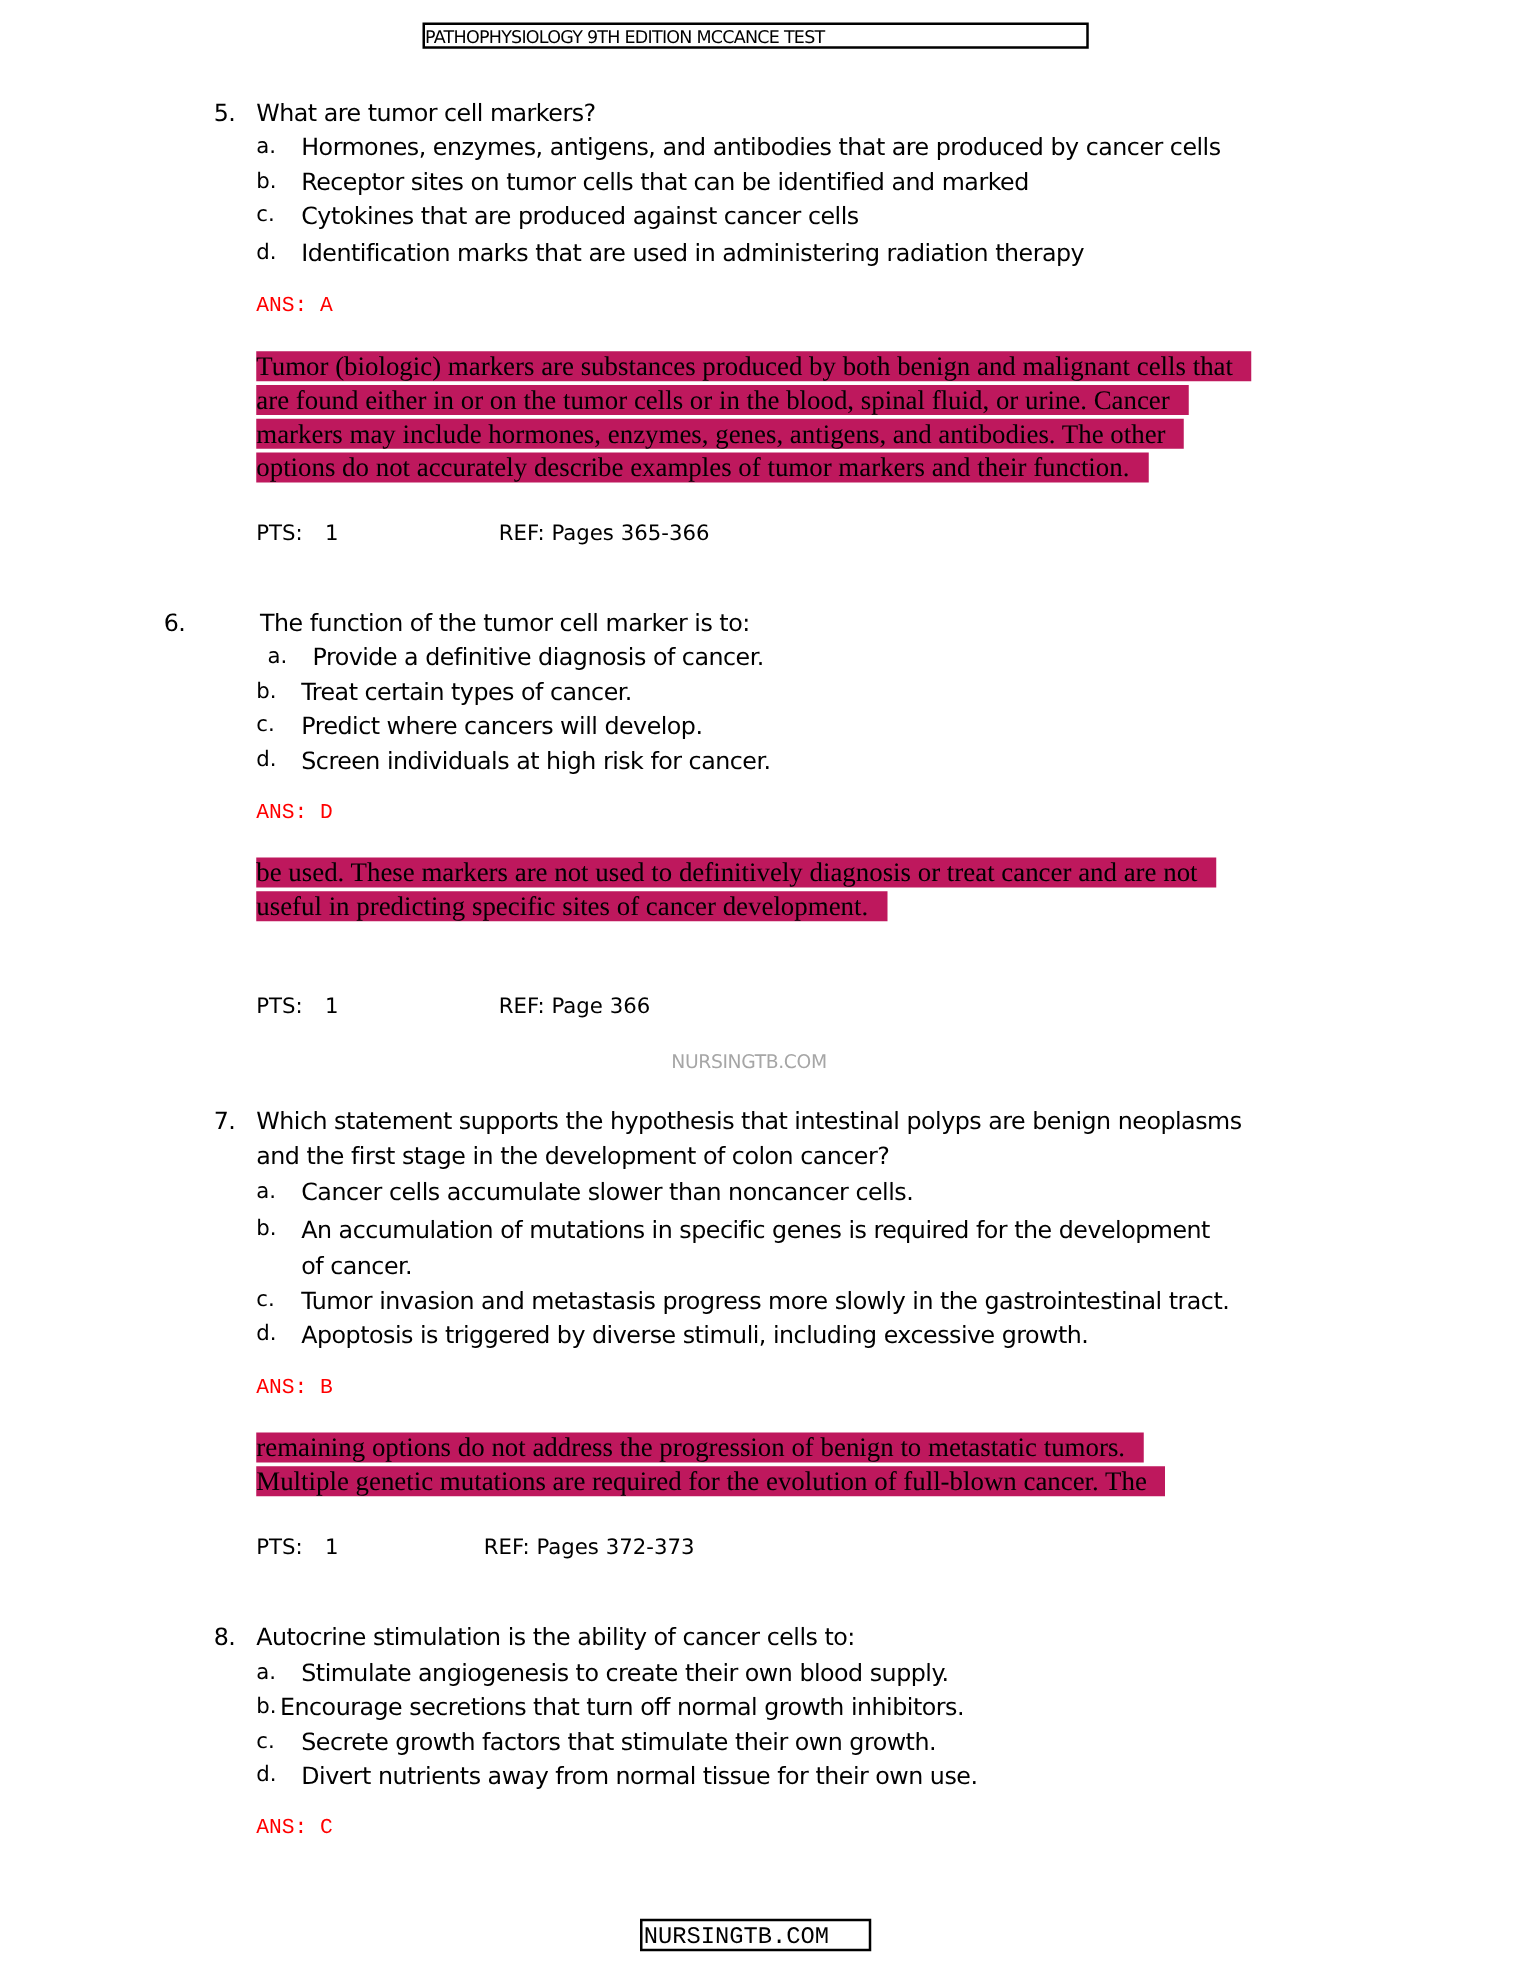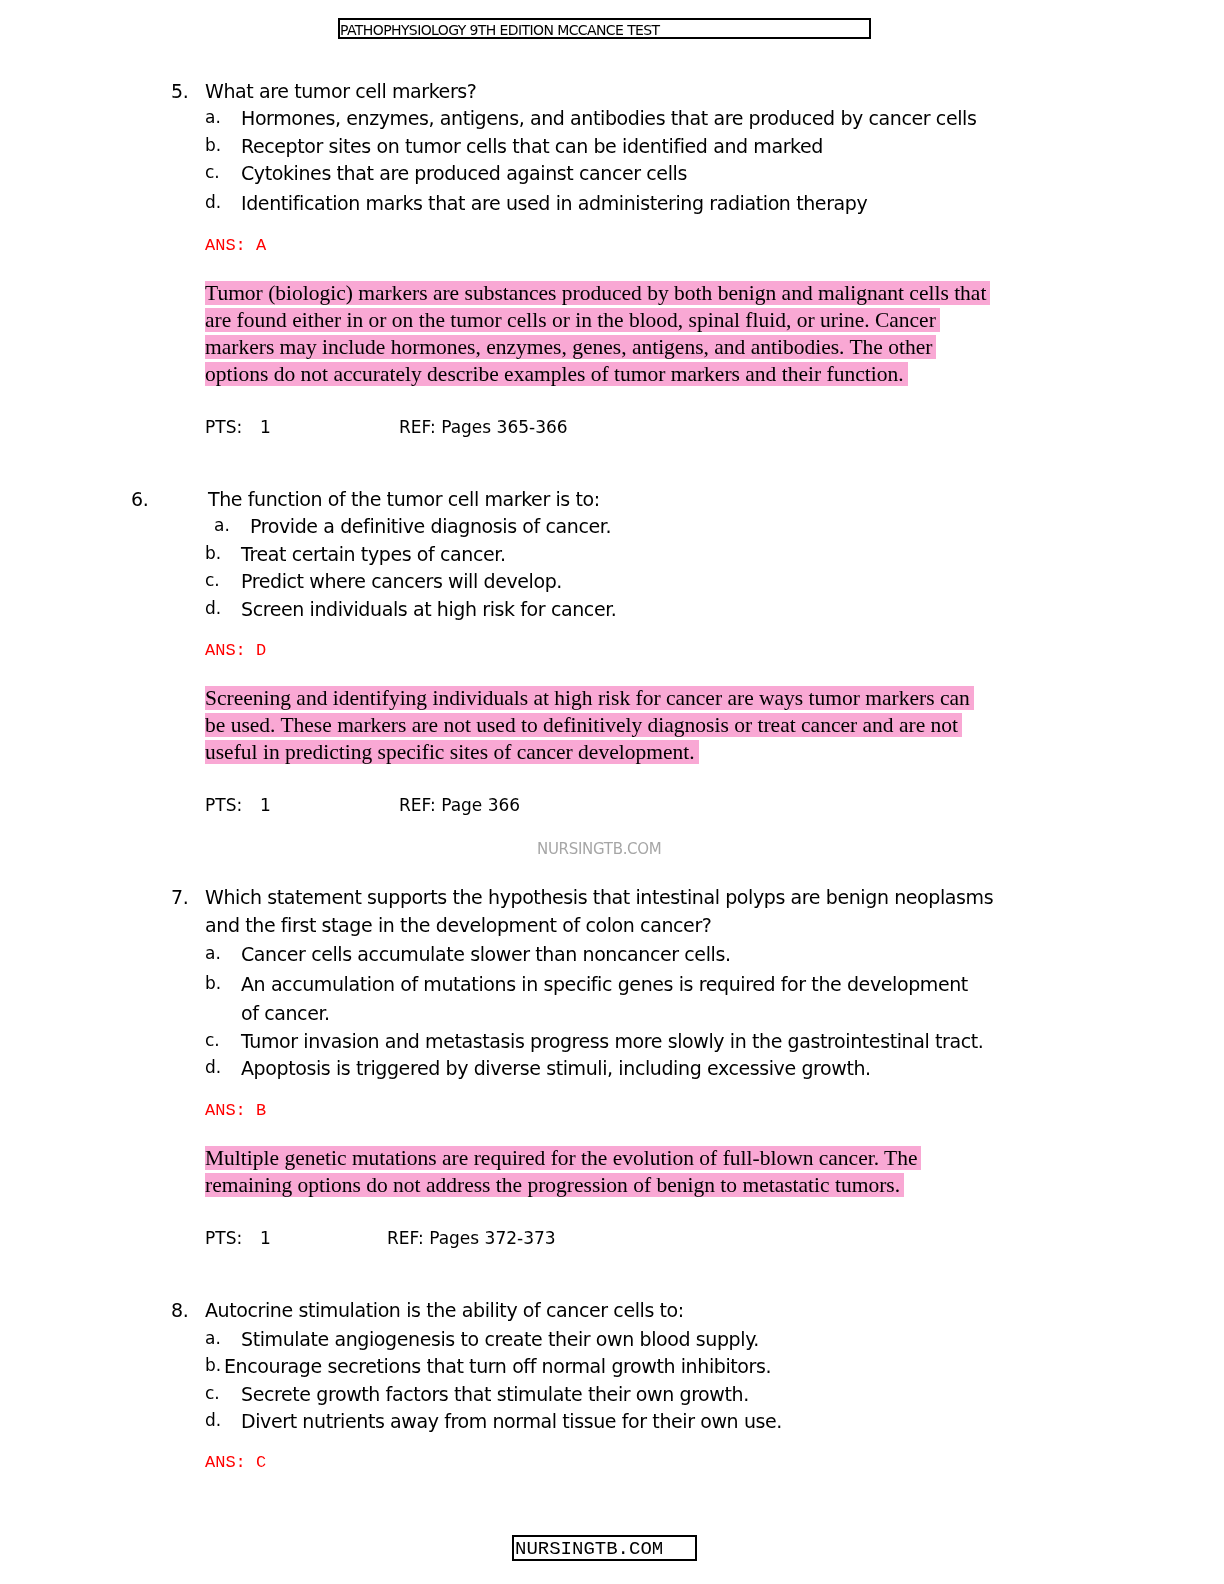--- a/index.html
+++ b/index.html
@@ -6,21 +6,21 @@
   body { width: 1224px; height: 1584px; position: relative; overflow: hidden; font-family: "Liberation Sans", sans-serif; color: #000; }
   .abs { position: absolute; white-space: nowrap; }
   .header-box { position: absolute; left: 338px; top: 18px; width: 533px; height: 21px; border: 2px solid #000; box-sizing: border-box; }
   .header-text { position: absolute; left: 340px; top: 21px; font-family: "DejaVu Sans", sans-serif; font-size: 14px; letter-spacing: -0.6px; line-height: 18px; }
   .qtext { font-family: "DejaVu Sans", sans-serif; font-size: 19px; line-height: 22px; letter-spacing: -0.4px; }
   .opt-letter { font-family: "DejaVu Sans", sans-serif; font-size: 17px; line-height: 22px; }
   .ans { font-family: Liberation Mono, monospace; font-size: 17px; color: #ff0000; line-height: 22px; }
   .meta { font-family: "DejaVu Sans", sans-serif; font-size: 17px; line-height: 22px; }
   .rationale { position: absolute; left: 205px; font-family: "Liberation Serif", serif; font-size: 21.5px; line-height: 27px; }
   .rline { display: block; white-space: nowrap; }
-  .rline span { background: #f9a8d4; padding-right: 4px; }
+  .rline span { background: #be185d; padding-right: 15px; }
   .watermark { position: absolute; left: 537px; top: 840px; font-family: "DejaVu Sans", sans-serif; font-size: 15px; color: #a6a6a6; letter-spacing: -0.3px; }
   .footer-box { position: absolute; left: 512px; top: 1535px; width: 185px; height: 26px; border: 2px solid #000; box-sizing: border-box; }
   .footer-text { position: absolute; left: 515px; top: 1539px; font-family: "Liberation Mono", monospace; font-size: 19px; line-height: 20px; }
 </style>
 </head>
 <body>
 
 <div class="header-box"></div>
 <div class="header-text">PATHOPHYSIOLOGY 9TH EDITION MCCANCE TEST</div>
 
@@ -60,21 +60,20 @@
   <div class="abs opt-letter" style="left:205px; top:542px;">b.</div>
   <div class="abs qtext" style="left:241px; top:543px;">Treat certain types of cancer.</div>
   <div class="abs opt-letter" style="left:205px; top:569px;">c.</div>
   <div class="abs qtext" style="left:241px; top:570px;">Predict where cancers will develop.</div>
   <div class="abs opt-letter" style="left:205px; top:597px;">d.</div>
   <div class="abs qtext" style="left:241px; top:598px;">Screen individuals at high risk for cancer.</div>
 
   <div class="abs ans" style="left:205px; top:640px;">ANS: D</div>
 
   <div class="rationale" style="top:685px;">
-    <span class="rline"><span>Screening and identifying individuals at high risk for cancer are ways tumor markers can</span></span>
     <span class="rline"><span>be used. These markers are not used to definitively diagnosis or treat cancer and are not</span></span>
     <span class="rline"><span>useful in predicting specific sites of cancer development.</span></span>
   </div>
 
   <div class="abs meta" style="left:205px; top:794px;">PTS:</div>
   <div class="abs meta" style="left:260px; top:794px;">1</div>
   <div class="abs meta" style="left:399px; top:794px;">REF: Page 366</div>
 </div>
 
 <div class="watermark">NURSINGTB.COM</div>
@@ -90,22 +89,22 @@
   <div class="abs qtext" style="left:241px; top:973px;">An accumulation of mutations in specific genes is required for the development</div>
   <div class="abs qtext" style="left:241px; top:1002px;">of cancer.</div>
   <div class="abs opt-letter" style="left:205px; top:1029px;">c.</div>
   <div class="abs qtext" style="left:241px; top:1030px;">Tumor invasion and metastasis progress more slowly in the gastrointestinal tract.</div>
   <div class="abs opt-letter" style="left:205px; top:1056px;">d.</div>
   <div class="abs qtext" style="left:241px; top:1057px;">Apoptosis is triggered by diverse stimuli, including excessive growth.</div>
 
   <div class="abs ans" style="left:205px; top:1100px;">ANS: B</div>
 
   <div class="rationale" style="top:1145px;">
+    <span class="rline"><span>remaining options do not address the progression of benign to metastatic tumors.</span></span>
     <span class="rline"><span>Multiple genetic mutations are required for the evolution of full-blown cancer. The</span></span>
-    <span class="rline"><span>remaining options do not address the progression of benign to metastatic tumors.</span></span>
   </div>
 
   <div class="abs meta" style="left:205px; top:1227px;">PTS:</div>
   <div class="abs meta" style="left:260px; top:1227px;">1</div>
   <div class="abs meta" style="left:387px; top:1227px;">REF: Pages 372-373</div>
 </div>
 
 <div>
   <div class="abs qtext" style="left:171px; top:1299px;">8.</div>
   <div class="abs qtext" style="left:205px; top:1299px;">Autocrine stimulation is the ability of cancer cells to:</div>

